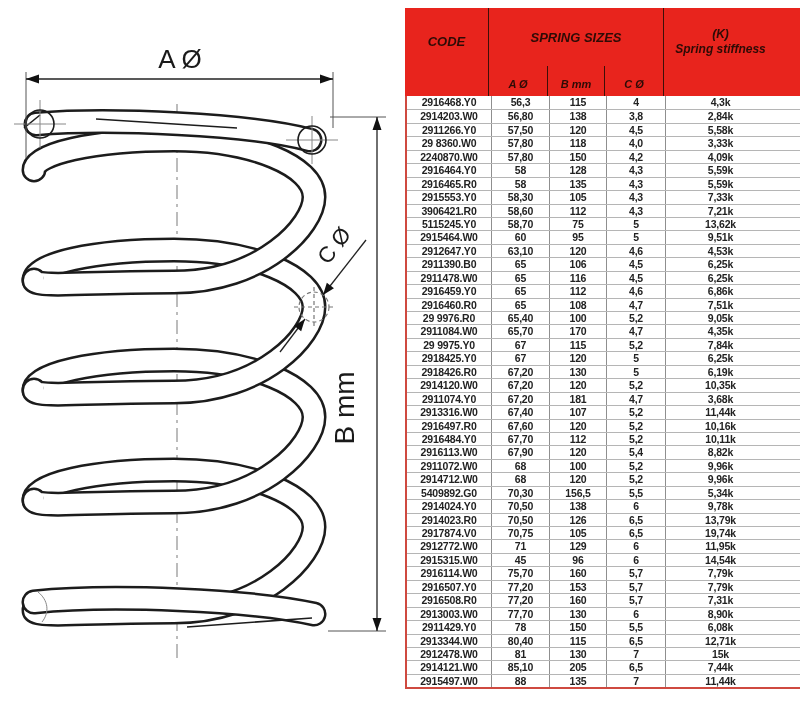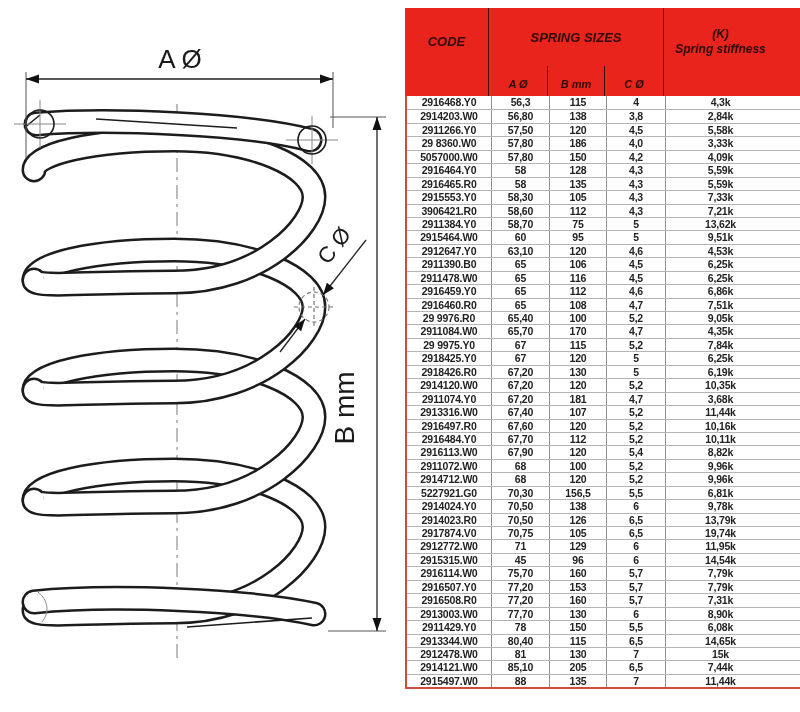--- a/index.html
+++ b/index.html
@@ -132,26 +132,26 @@
         <div class="trow">
           <div class="tc">2911266.Y0</div>
           <div class="tc">57,50</div>
           <div class="tc">120</div>
           <div class="tc">4,5</div>
           <div class="tc">5,58k</div>
         </div>
         <div class="trow">
           <div class="tc">29 8360.W0</div>
           <div class="tc">57,80</div>
-          <div class="tc">186</div>
+          <div class="tc">118</div>
           <div class="tc">4,0</div>
           <div class="tc">3,33k</div>
         </div>
         <div class="trow">
-          <div class="tc">5057000.W0</div>
+          <div class="tc">2240870.W0</div>
           <div class="tc">57,80</div>
           <div class="tc">150</div>
           <div class="tc">4,2</div>
           <div class="tc">4,09k</div>
         </div>
         <div class="trow">
           <div class="tc">2916464.Y0</div>
           <div class="tc">58</div>
           <div class="tc">128</div>
           <div class="tc">4,3</div>
@@ -172,21 +172,21 @@
           <div class="tc">7,33k</div>
         </div>
         <div class="trow">
           <div class="tc">3906421.R0</div>
           <div class="tc">58,60</div>
           <div class="tc">112</div>
           <div class="tc">4,3</div>
           <div class="tc">7,21k</div>
         </div>
         <div class="trow">
-          <div class="tc">2911384.Y0</div>
+          <div class="tc">5115245.Y0</div>
           <div class="tc">58,70</div>
           <div class="tc">75</div>
           <div class="tc">5</div>
           <div class="tc">13,62k</div>
         </div>
         <div class="trow">
           <div class="tc">2915464.W0</div>
           <div class="tc">60</div>
           <div class="tc">95</div>
           <div class="tc">5</div>
@@ -312,25 +312,25 @@
           <div class="tc">9,96k</div>
         </div>
         <div class="trow">
           <div class="tc">2914712.W0</div>
           <div class="tc">68</div>
           <div class="tc">120</div>
           <div class="tc">5,2</div>
           <div class="tc">9,96k</div>
         </div>
         <div class="trow">
-          <div class="tc">5227921.G0</div>
+          <div class="tc">5409892.G0</div>
           <div class="tc">70,30</div>
           <div class="tc">156,5</div>
           <div class="tc">5,5</div>
-          <div class="tc">6,81k</div>
+          <div class="tc">5,34k</div>
         </div>
         <div class="trow">
           <div class="tc">2914024.Y0</div>
           <div class="tc">70,50</div>
           <div class="tc">138</div>
           <div class="tc">6</div>
           <div class="tc">9,78k</div>
         </div>
         <div class="trow">
           <div class="tc">2914023.R0</div>
@@ -393,21 +393,21 @@
           <div class="tc">78</div>
           <div class="tc">150</div>
           <div class="tc">5,5</div>
           <div class="tc">6,08k</div>
         </div>
         <div class="trow">
           <div class="tc">2913344.W0</div>
           <div class="tc">80,40</div>
           <div class="tc">115</div>
           <div class="tc">6,5</div>
-          <div class="tc">14,65k</div>
+          <div class="tc">12,71k</div>
         </div>
         <div class="trow">
           <div class="tc">2912478.W0</div>
           <div class="tc">81</div>
           <div class="tc">130</div>
           <div class="tc">7</div>
           <div class="tc">15k</div>
         </div>
         <div class="trow">
           <div class="tc">2914121.W0</div>

